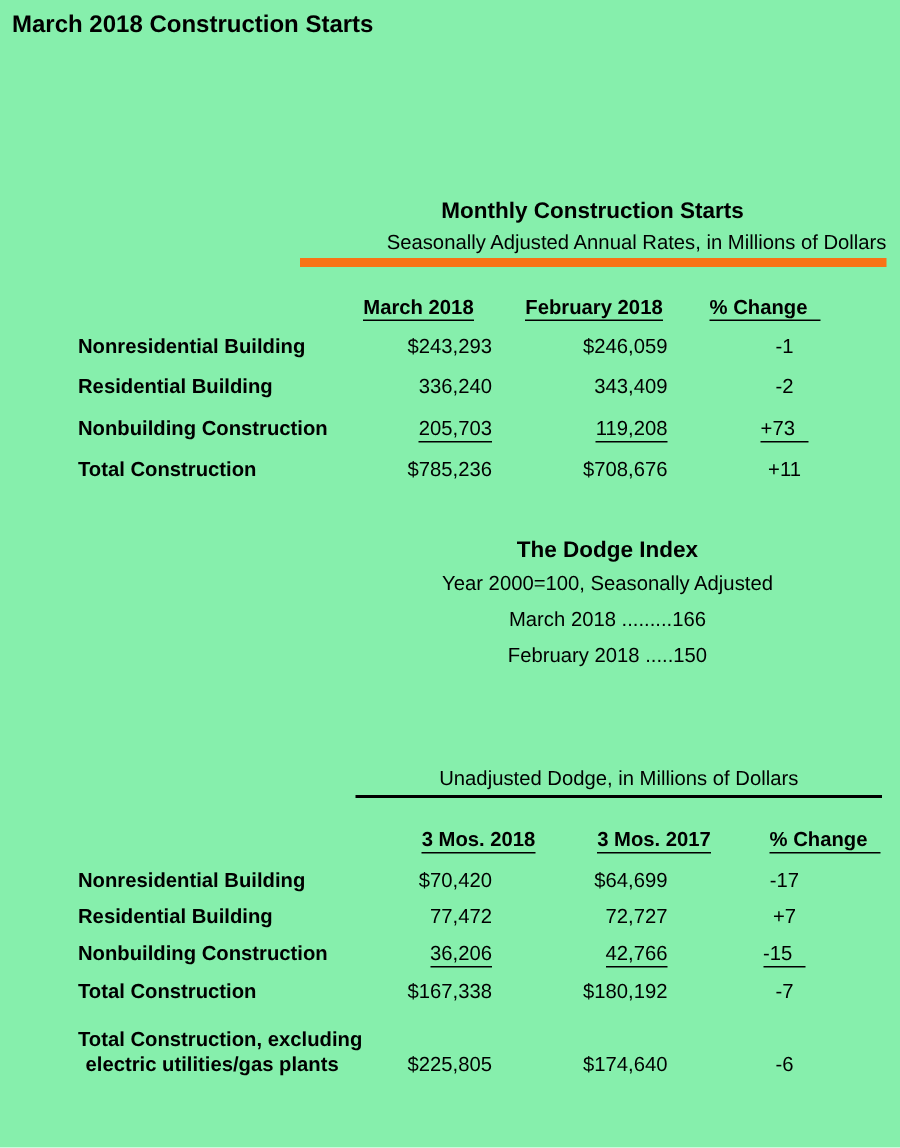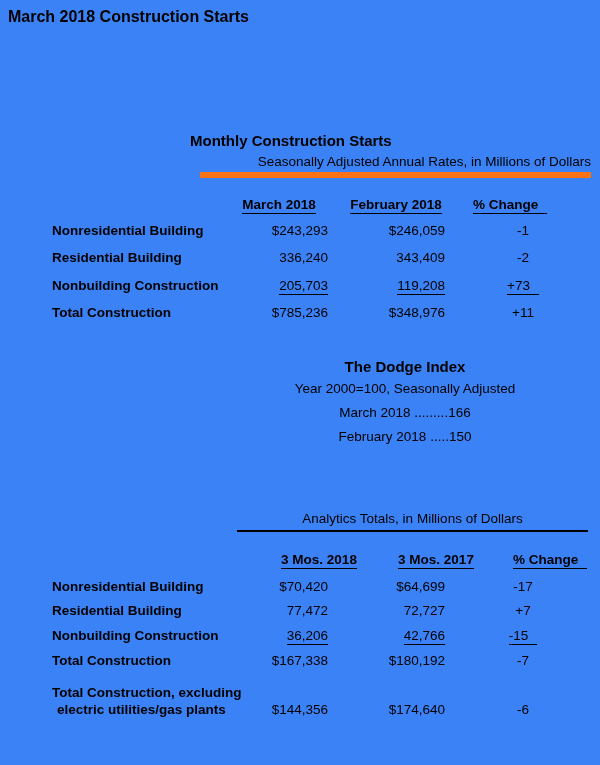--- a/index.html
+++ b/index.html
@@ -1,26 +1,26 @@
 <!DOCTYPE html>
 <html><head>
 <meta charset="utf-8">
 <style>
   html,body { margin:0; padding:0; background:#fff; }
   .page {
-    position:relative; width:600px; height:765px; background:#3b82f6;
+    position:relative; width:600px; height:765px; background:#86efac;
     color:#000; font-family:"Liberation Sans", sans-serif; overflow:hidden;
   }
   .doc-title { position:absolute; left:8px; top:8px; font-size:16px; font-weight:bold; white-space:nowrap; }
 
   .summary-block { position:absolute; left:0; top:56px; width:570px; text-align:center; }
   .summary-title { font-size:15px; font-weight:bold; }
   .summary-sub { font-size:13.5px; margin-top:5px; }
 
-  .sec-head { position:absolute; left:190px; width:410px; text-align:left; font-size:15px; font-weight:bold; white-space:nowrap; }
+  .sec-head { position:absolute; left:190px; width:410px; text-align:center; font-size:15px; font-weight:bold; white-space:nowrap; }
   .sec1-head { top:132px; }
   .sec1-sub {
     position:absolute; left:200px; top:154px; width:391px; font-size:13.5px;
     text-align:right; border-bottom:6px solid #f97316; padding-bottom:3px; white-space:nowrap;
   }
   .sec2-head { top:488px; }
   .sec2-sub {
     position:absolute; left:237px; top:511px; width:351px; font-size:13.5px;
     text-align:center; border-bottom:2px solid #000; padding-bottom:4px; white-space:nowrap;
   }
@@ -89,32 +89,32 @@
   </div>
   <div class="trow m-r2">
     <div class="cl">Nonbuilding Construction</div>
     <div class="c1"><span class="u">205,703</span></div>
     <div class="c2"><span class="u">119,208</span></div>
     <div class="cp"><span class="u-sp">+73</span></div>
   </div>
   <div class="trow m-r3">
     <div class="cl">Total Construction</div>
     <div class="c1">$785,236</div>
-    <div class="c2">$348,976</div>
+    <div class="c2">$708,676</div>
     <div class="cp">+11</div>
   </div>
 
   <div class="dodge-block">
     <div class="dodge-head">The Dodge Index</div>
     <div class="dodge-sub">Year 2000=100, Seasonally Adjusted</div>
     <div class="dodge-line">March 2018 .........166</div>
     <div class="dodge-line">February 2018 .....150</div>
   </div>
 
-  <div class="sec2-sub">Analytics Totals, in Millions of Dollars</div>
+  <div class="sec2-sub">Unadjusted Dodge, in Millions of Dollars</div>
 
   <div class="trow hdr y-hdr">
     <div class="c1"><span class="u">3 Mos. 2018</span></div>
     <div class="c2"><span class="u">3 Mos. 2017</span></div>
     <div class="cp"><span class="u-sp">% Change</span></div>
   </div>
 
   <div class="trow y-r0">
     <div class="cl">Nonresidential Building</div>
     <div class="c1">$70,420</div>
@@ -138,18 +138,18 @@
     <div class="c1">$167,338</div>
     <div class="c2">$180,192</div>
     <div class="cp">-7</div>
   </div>
 
   <div class="trow y-excl">
     <div class="cl">
       <div>Total Construction, excluding</div>
       <div class="lbl2">electric utilities/gas plants</div>
     </div>
-    <div class="c1">$144,356</div>
+    <div class="c1">$225,805</div>
     <div class="c2">$174,640</div>
     <div class="cp">-6</div>
   </div>
 
 </div>
 
 </body></html>

